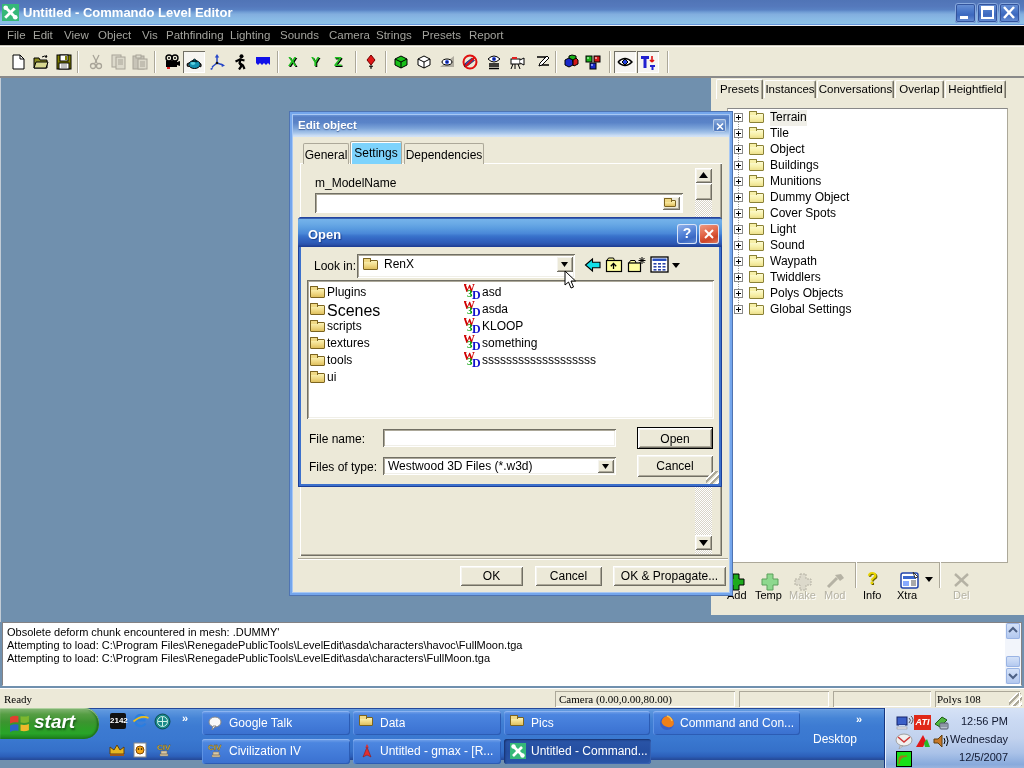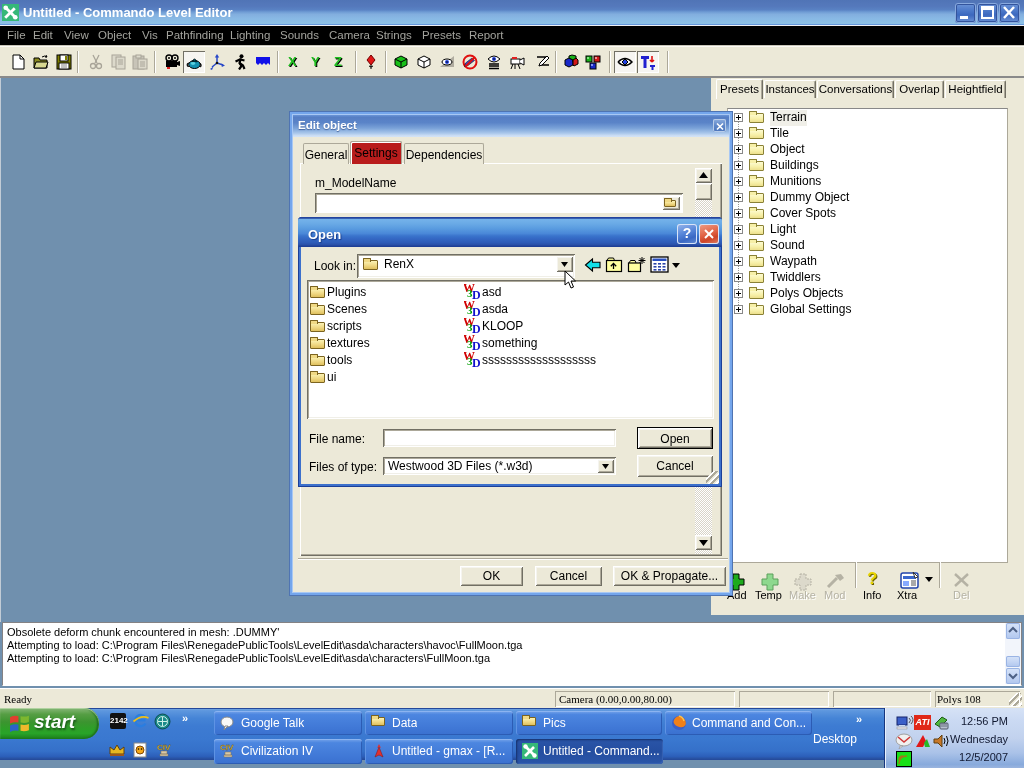--- a/index.html
+++ b/index.html
@@ -54,21 +54,21 @@
 #logarea div { position:absolute; left:4px; white-space:nowrap; }
 #statusbar { left:0; top:688px; width:1024px; height:20px; background:#ece9d8; border-top:1px solid #fff; font-size:11px; color:#000;font-family:Liberation Serif, serif; }
 .spanel { position:absolute; top:2px; height:16px; box-shadow:inset 1px 1px 0 #aca899, inset -1px -1px 0 #fff; font-size:11px; }
 
 
 #taskbar { left:0; top:708px; width:1024px; height:52px;
   background:linear-gradient(180deg,#24489a 0%,#24489a 1.5%,#6aa0e0 1.6%,#6aa0e0 3.4%,#5e97de 5%,#4584d6 20%,#3d7bd2 35%,#3a78d0 60%,#3570c9 83%,#2c5fba 93%,#274f9e 98%,#24489a 100%); }
 .taskbtn { position:absolute; height:24px; border-radius:3px;
   background:linear-gradient(180deg,#76a4ea 0%,#4c86e0 15%,#4078d6 70%,#3a70cf 100%);
   box-shadow:inset 0 1px 0 #8cb4f0, inset 1px 0 0 #5e93e4, inset -1px -1px 0 #2c5cb4;
-  color:#fff; font-size:12px;margin-left:12px; }
+  color:#fff; font-size:12px; }
 .taskbtn .lbl { position:absolute; left:27px; top:5px; white-space:nowrap; overflow:hidden; }
 .tbicon { position:absolute; left:6px; top:4px; width:16px; height:16px; }
 #startbtn { position:absolute; left:0; top:0; width:99px; height:31px; border-radius:0 15px 15px 0;
   background:linear-gradient(180deg,#88b878 0%,#569e44 20%,#3c9430 45%,#2f9e28 65%,#28a428 82%,#1d7c1c 100%);
   box-shadow:inset 0 1px 1px #b8d8a8, inset -2px 0 2px #1d6a1c; }
 #startbtn span { position:absolute; left:34px; top:3px; color:#fff; font-size:19px; font-weight:bold; font-style:italic;
   text-shadow:1px 2px 2px #1a5a18; }
 #cmdbtn { background:linear-gradient(180deg,#2a55a8 0%,#244ea0 50%,#2a55a8 100%);
   box-shadow:inset 1px 1px 2px #16306a, inset -1px -1px 1px #3a66b8; }
 #tray { position:absolute; left:884px; top:0; width:140px; height:60px;
@@ -432,21 +432,21 @@
   <div id="editdlg" class="abs">
     <div class="abs" id="edlgtitle"></div>
     <div class="abs" style="left:6px; top:5px; color:#fff; font-weight:bold; font-size:11.5px; text-shadow:0 1px 1px #46659e;">Edit object</div>
     <div class="abs" id="edlgx"><svg width="14" height="13">
           <g stroke="#fff" stroke-width="1.6">
             <path d="M4 3.5 L10 9.5"></path>
             <path d="M10 3.5 L4 9.5"></path>
           </g>
         </svg></div>
     <div class="abs" style="left:11px; top:29px; width:46px; height:21px; background:#ece9d8; border:1px solid #aca899; border-bottom:none; border-radius:2px 2px 0 0; z-index:1; font-size:12px; text-align:center; padding-top:4px;">General</div>
-    <div class="abs" style="left:58px; top:27px; width:52px; height:23px; background:#b91c1c; border:1px solid #aca899; border-bottom:none; border-radius:2px 2px 0 0; z-index:3; font-size:12px; text-align:center; padding-top:4px; box-shadow:inset 1px 1px 0 #fff;">Settings</div>
+    <div class="abs" style="left:58px; top:27px; width:52px; height:23px; background:#7dd3fc; border:1px solid #aca899; border-bottom:none; border-radius:2px 2px 0 0; z-index:3; font-size:12px; text-align:center; padding-top:4px; box-shadow:inset 1px 1px 0 #fff;">Settings</div>
     <div class="abs" style="left:112px; top:29px; width:80px; height:21px; background:#ece9d8; border:1px solid #aca899; border-bottom:none; border-radius:2px 2px 0 0; z-index:1; font-size:12px; text-align:center; padding-top:4px;">Dependencies</div>
     <div class="abs" id="edlgpage"></div>
     <div class="abs" style="left:23px; top:62px; font-size:12px;">m_ModelName</div>
     <div class="abs" style="left:23px; top:79px; width:368px; height:20px; background:#fff; box-shadow:inset 1px 1px 0 #716f64, inset -1px -1px 0 #fff, inset 2px 2px 0 #aca899;">
       <div style="position:absolute; right:3px; top:3px; width:18px; height:14px;" class="btn">
           <div class="gfold" style="left:2px; top:4px; width:12px; height:7px;"></div>
         </div>
     </div>
 
     <div class="abs" id="edlgsb">
@@ -518,21 +518,21 @@
             <rect x="12.5" y="10" width="3" height="1.6"></rect>
             <rect x="12.5" y="13" width="3" height="1.6"></rect>
           </g>
         </svg></div>
     <div class="abs" style="left:374px; top:46px; width:0; height:0; border-left:4px solid transparent; border-right:4px solid transparent; border-top:5px solid #000;"></div>
 
     <div class="csunken" style="left:9px; top:63px; width:407px; height:139px;">
       <div class="gfold" style="left:3px; top:8px;"></div>
         <div style="position:absolute; left:20px; top:5px; font-size:12px;">Plugins</div>
       <div class="gfold" style="left:3px; top:25px;"></div>
-        <div style="position:absolute; left:20px; top:22px; font-size:12px;">Scenes</div>
+        <div style="position:absolute; left:20px; top:22px; font-size:16px;">Scenes</div>
       <div class="gfold" style="left:3px; top:42px;"></div>
         <div style="position:absolute; left:20px; top:39px; font-size:12px;">scripts</div>
       <div class="gfold" style="left:3px; top:59px;"></div>
         <div style="position:absolute; left:20px; top:56px; font-size:12px;">textures</div>
       <div class="gfold" style="left:3px; top:76px;"></div>
         <div style="position:absolute; left:20px; top:73px; font-size:12px;">tools</div>
       <div class="gfold" style="left:3px; top:93px;"></div>
         <div style="position:absolute; left:20px; top:90px; font-size:12px;">ui</div>
       <svg class="w3dic" style="left:157px; top:3px;" width="17" height="17" viewBox="0 0 17 17">
           <text x="-1" y="9" font-size="12" font-weight="bold" fill="#d00000" font-family="Liberation Serif">W</text>

